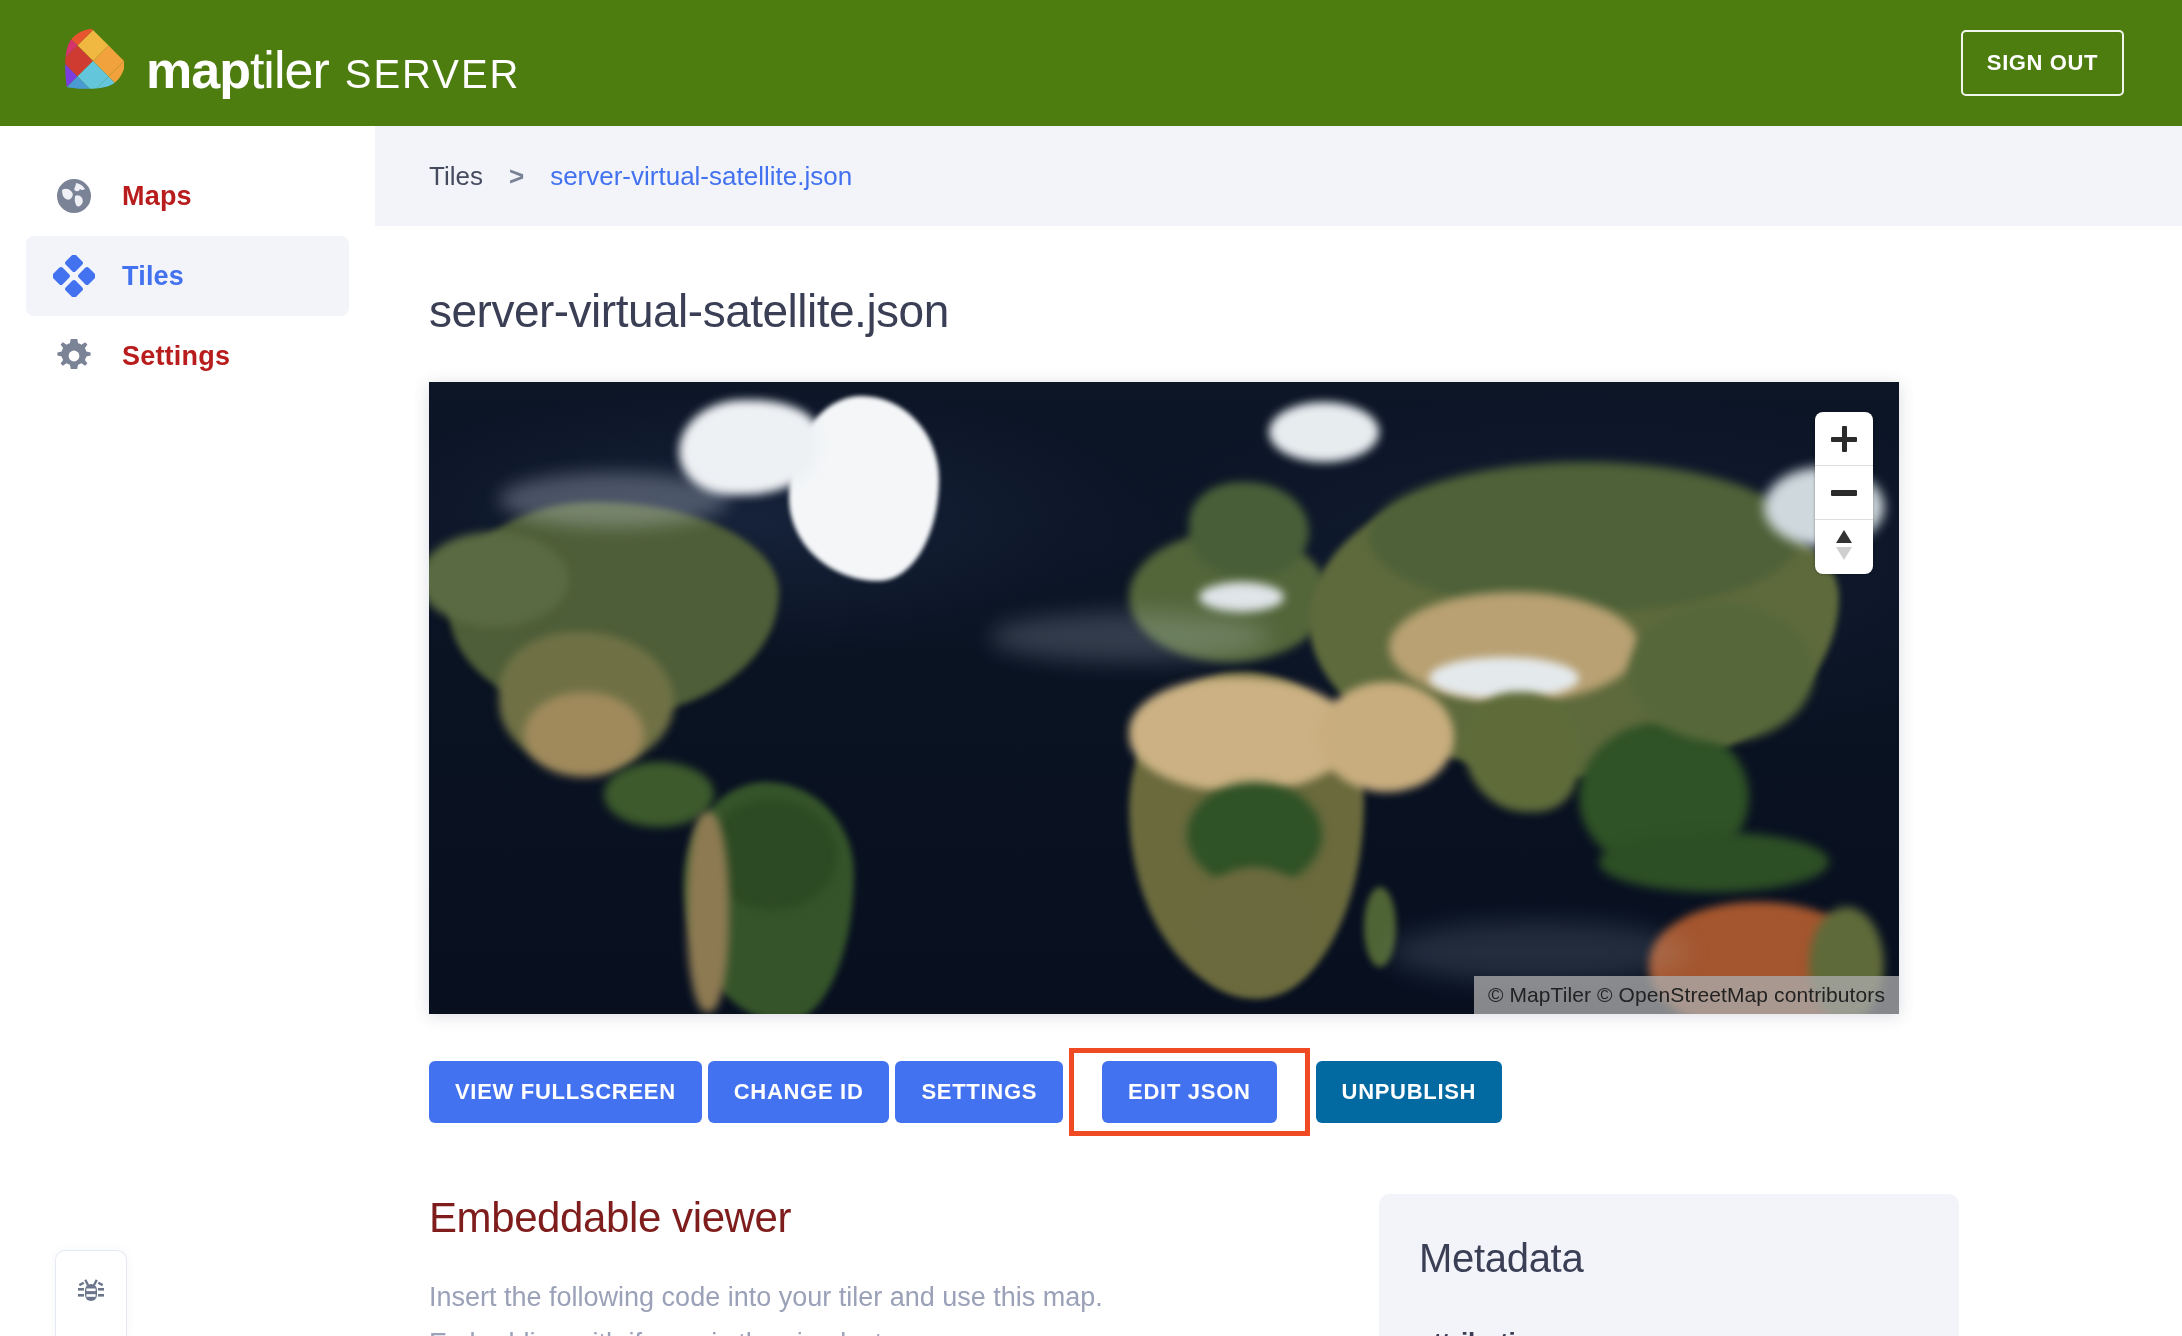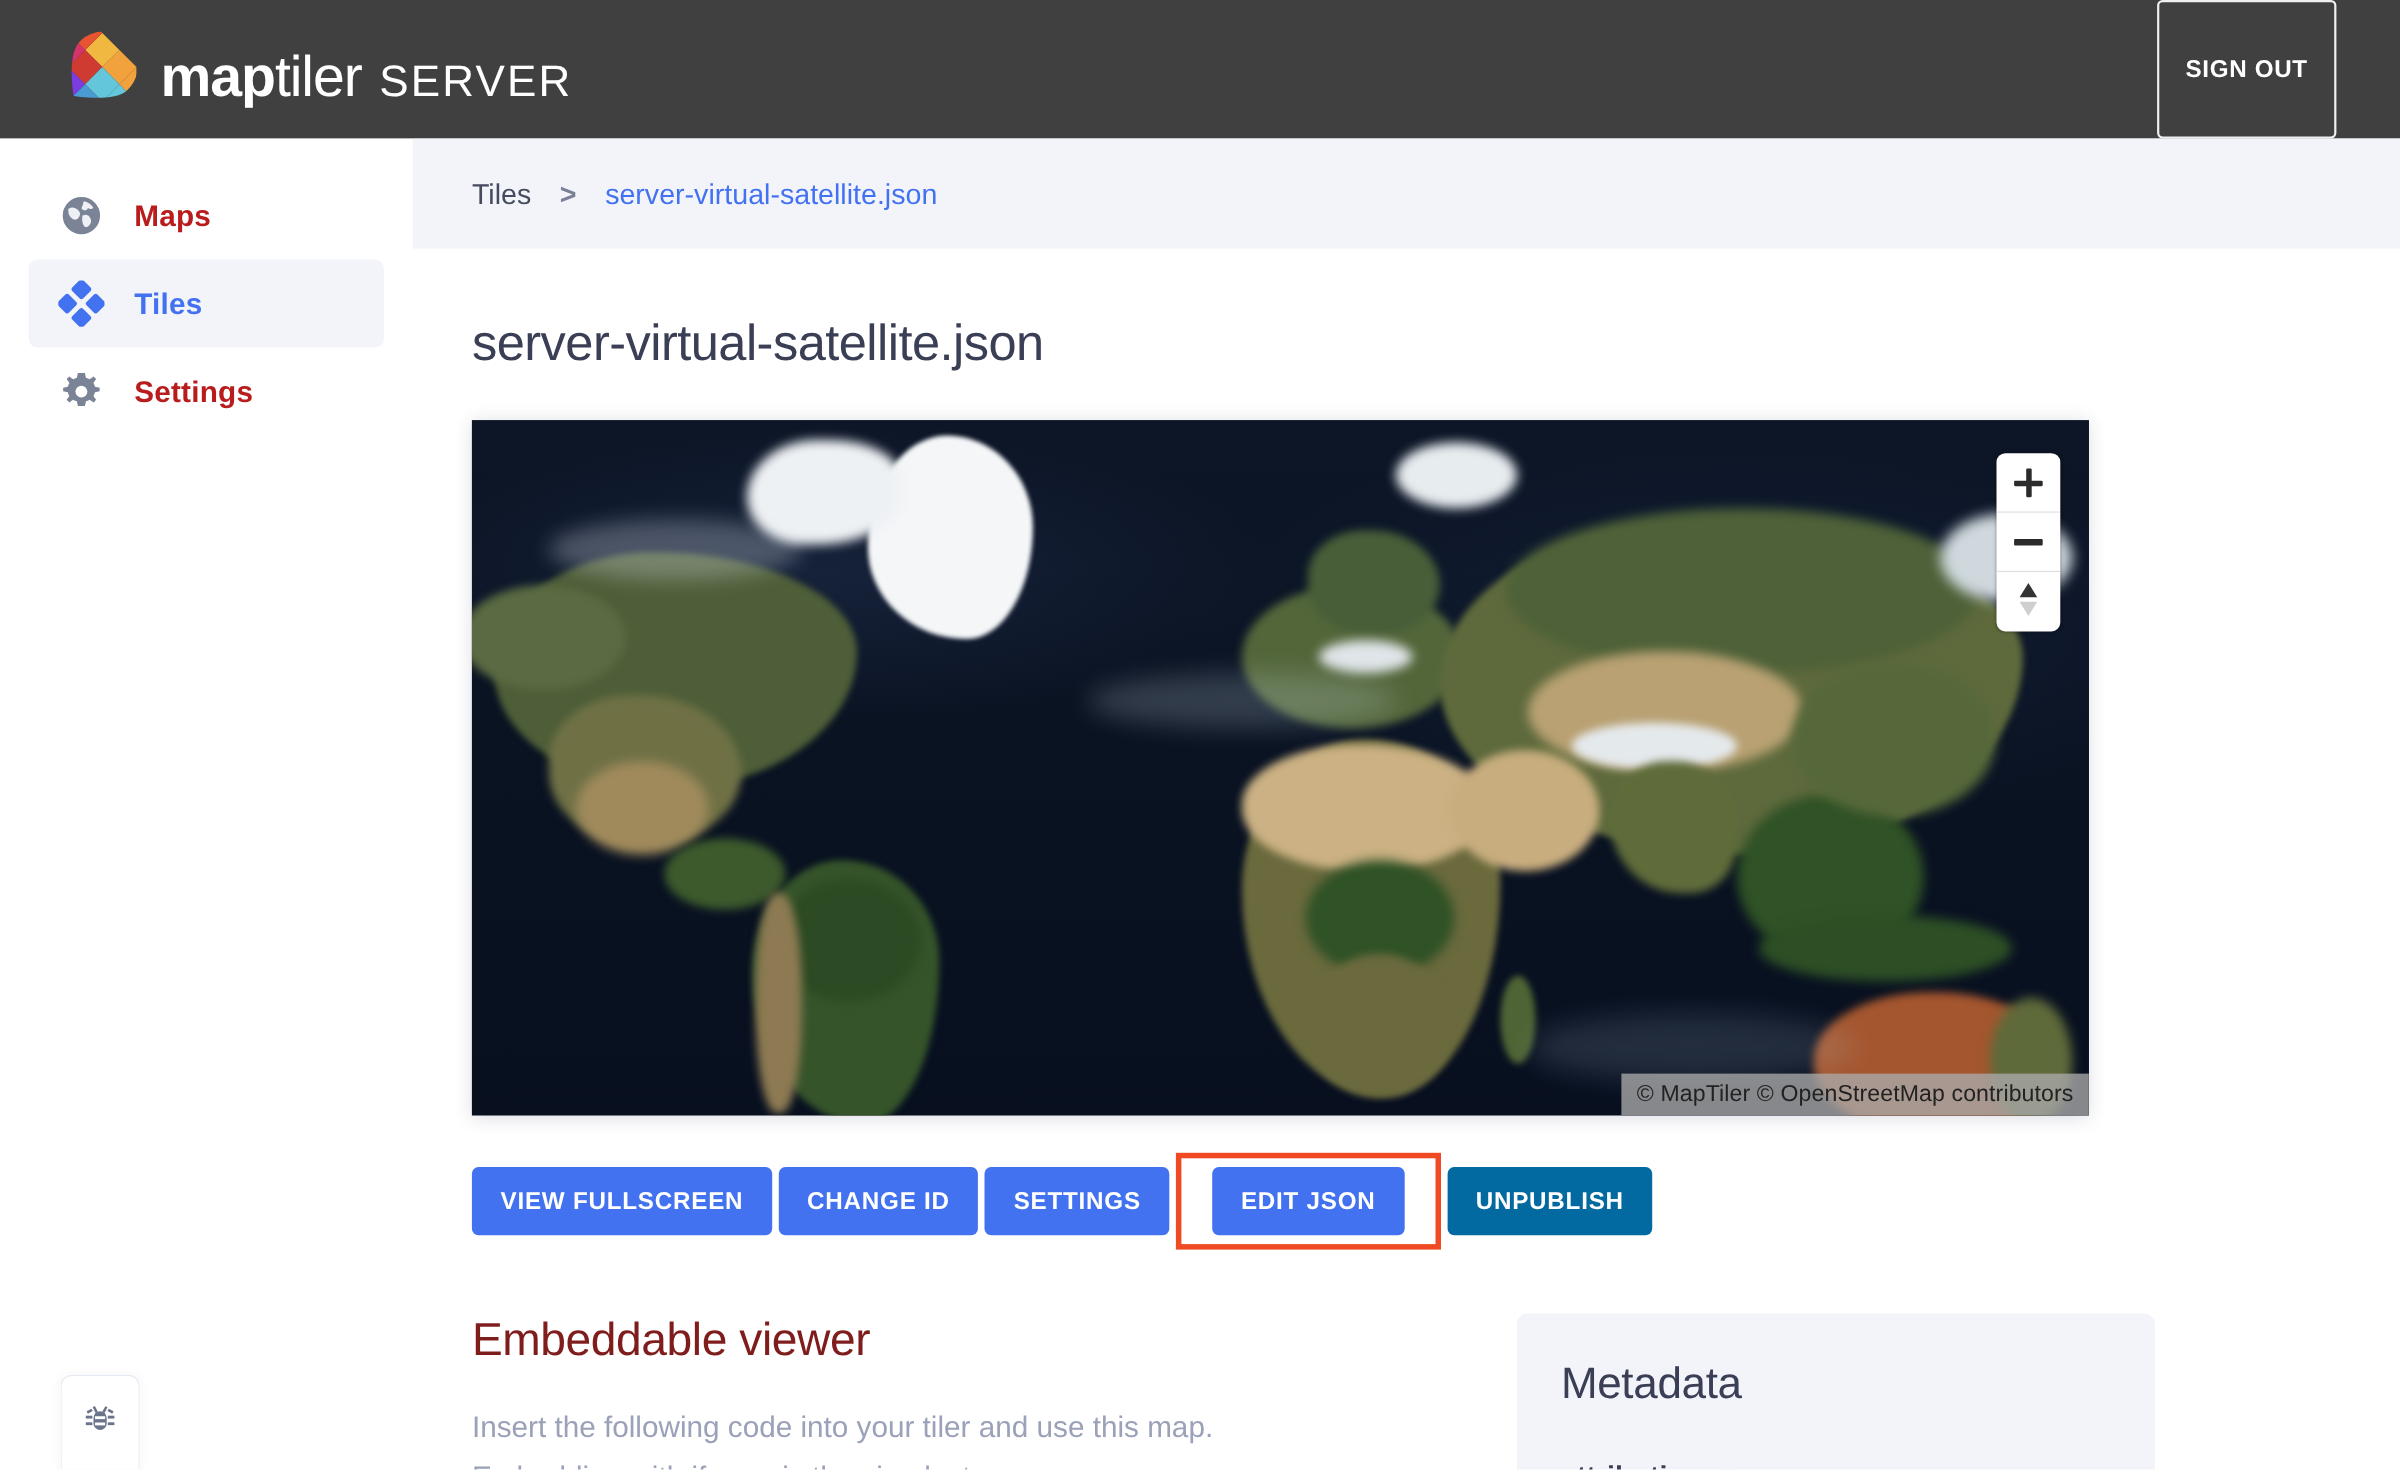--- a/index.html
+++ b/index.html
@@ -7,22 +7,22 @@
     width: 2182px; height: 1336px;
     font-family: "Liberation Sans", sans-serif;
     background: #ffffff;
     overflow: hidden;
   }
 
   
   .topbar {
     position: absolute; top: 0; left: 0;
     width: 2182px; height: 126px;
-    background: #404040;
-    display: flex; 
+    background: #4d7c0f;
+    display: flex; align-items: center;
     padding: 0 58px 0 62px;
   }
   .brand { display: flex; align-items: center; gap: 22px; }
   .logo-mark { width: 62px; height: 70px; position: relative; }
   .logo-word {
     font-size: 52px; color: #ffffff; letter-spacing: -1px;
     font-weight: 700; line-height: 1;
     display: flex; align-items: baseline; gap: 16px;
   }
   .logo-word .lw-light { font-weight: 300; }

